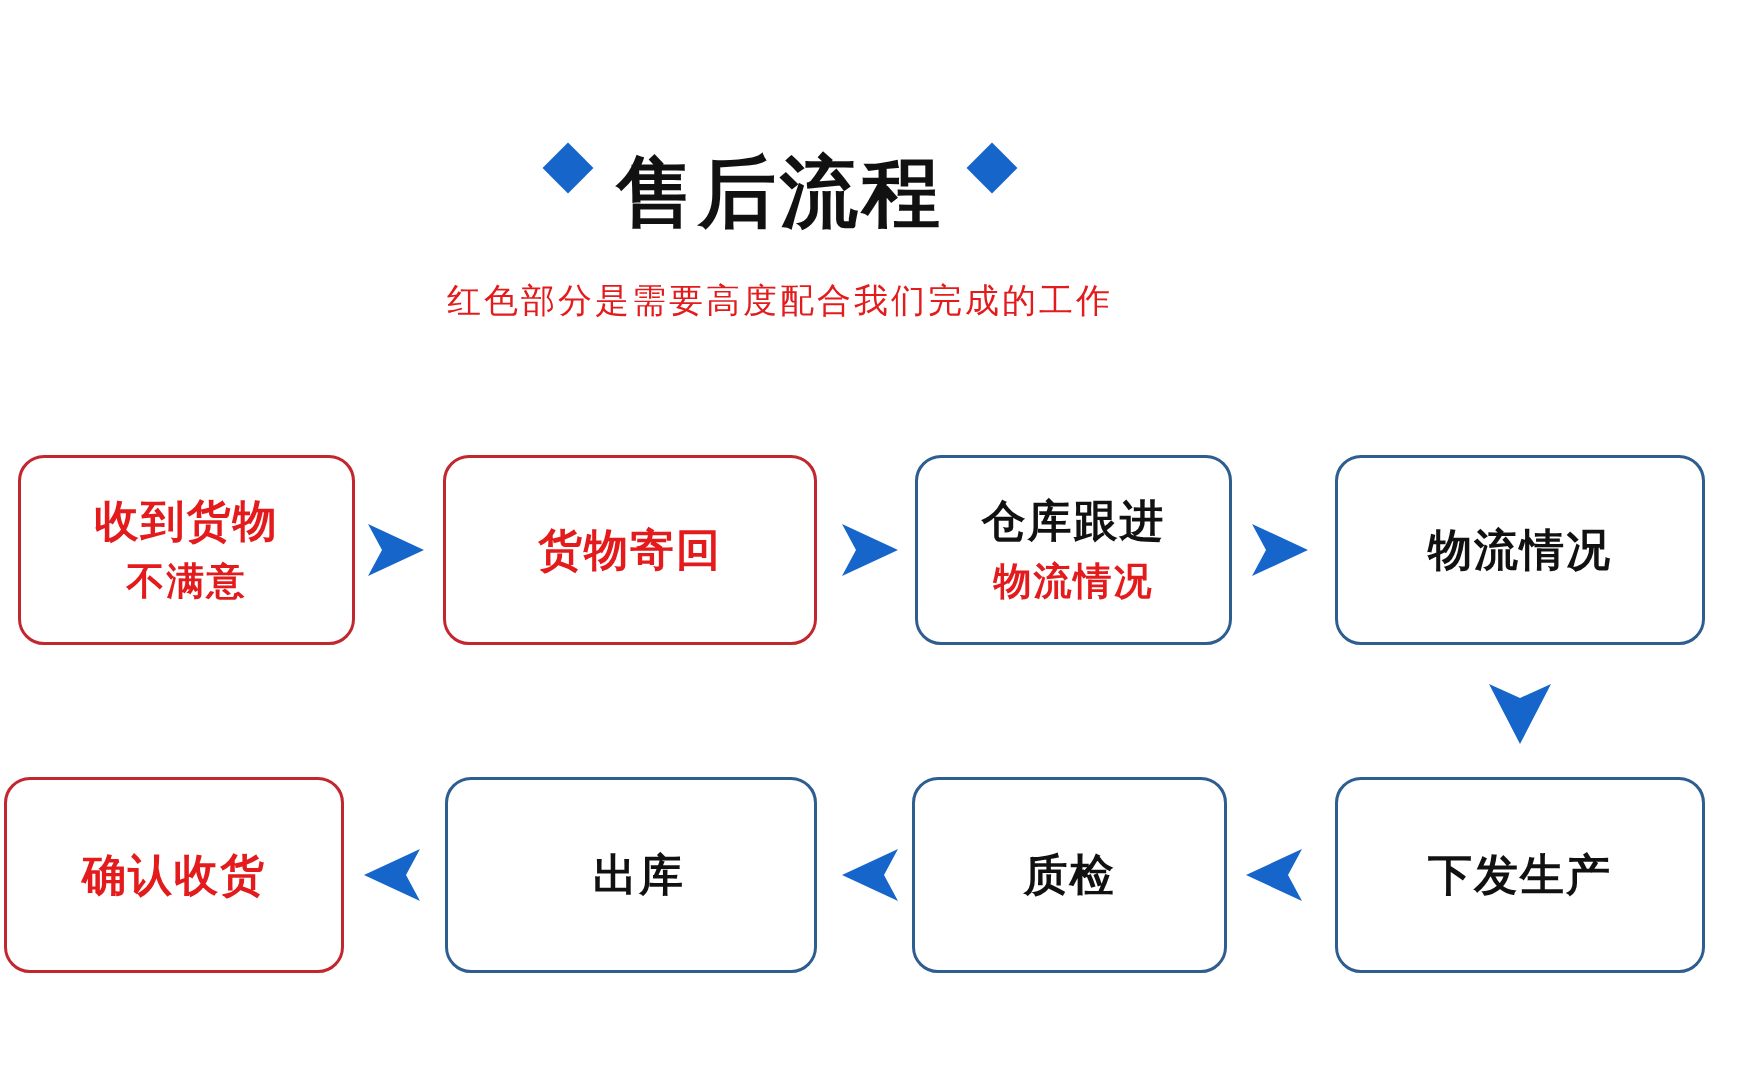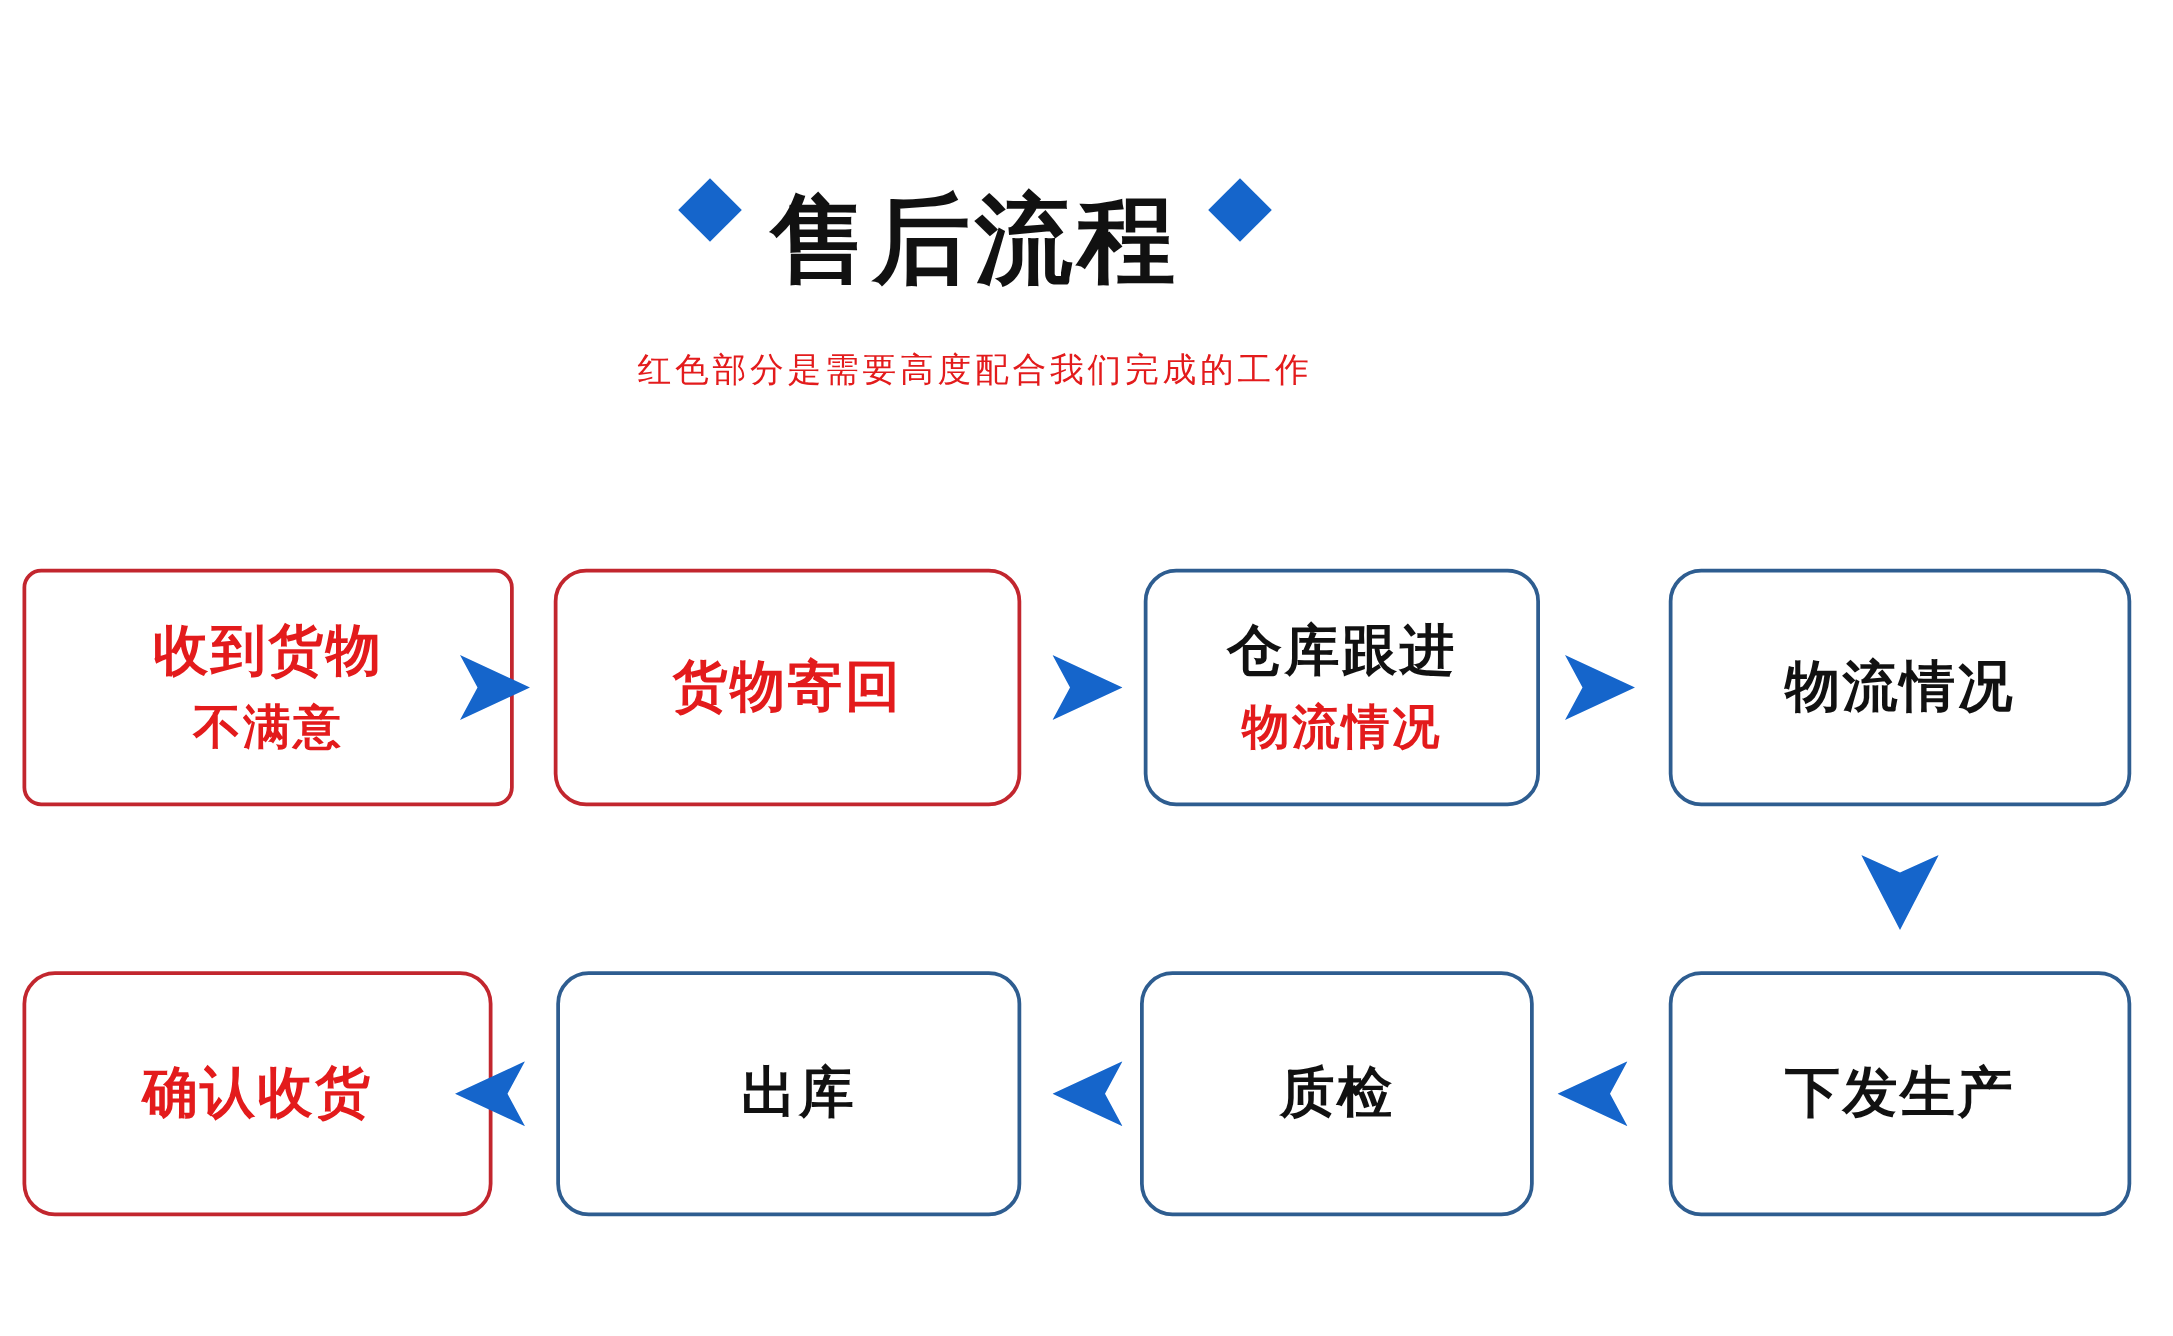--- a/index.html
+++ b/index.html
@@ -44,21 +44,21 @@
   }
   .title-text {
     font-size: 78px;
     font-weight: 900;
     color: var(--text_black);
     letter-spacing: 4px;
     line-height: 1.1;
   }
   .subtitle {
     margin-top: 42px;
-    font-size: 27px;
+    font-size: 34px;
     letter-spacing: 3px;
     color: var(--text_red);
   }
 
   
   .box {
     position: absolute;
     background: #ffffff;
     border: 3px solid;
     border-radius: 26px;
@@ -90,30 +90,30 @@
   }
 
   
   .arrow {
     position: absolute;
     color: var(--accent_blue);
   }
   .arrow svg { display: block; }
 
   
-  .b1 { left: 18px;   top: 455px; width: 393px; height: 190px; border-radius: 15px; }
+  .b1 { left: 18px;   top: 455px; width: 337px; height: 190px; }
   .b2 { left: 443px;  top: 455px; width: 374px; height: 190px; }
   .b3 { left: 915px;  top: 455px; width: 317px; height: 190px; }
   .b4 { left: 1335px; top: 455px; width: 370px; height: 190px; }
 
   
   .b5 { left: 1335px; top: 777px; width: 370px; height: 196px; }
   .b6 { left: 912px;  top: 777px; width: 315px; height: 196px; }
   .b7 { left: 445px;  top: 777px; width: 372px; height: 196px; padding-left: 16px; }
-  .b8 { left: 18px;   top: 777px; width: 376px; height: 196px; text-align: center; }
+  .b8 { left: 4px;   top: 777px; width: 340px; height: 196px; text-align: center; }
 
   .ar1 { left: 368px;  top: 524px; }
   .ar2 { left: 842px;  top: 524px; }
   .ar3 { left: 1252px; top: 524px; }
   .ad1 { left: 1489px; top: 684px; }
   .al1 { left: 1246px; top: 849px; }
   .al2 { left: 842px;  top: 849px; }
   .al3 { left: 364px;  top: 849px; }
 </style>
 </head>

